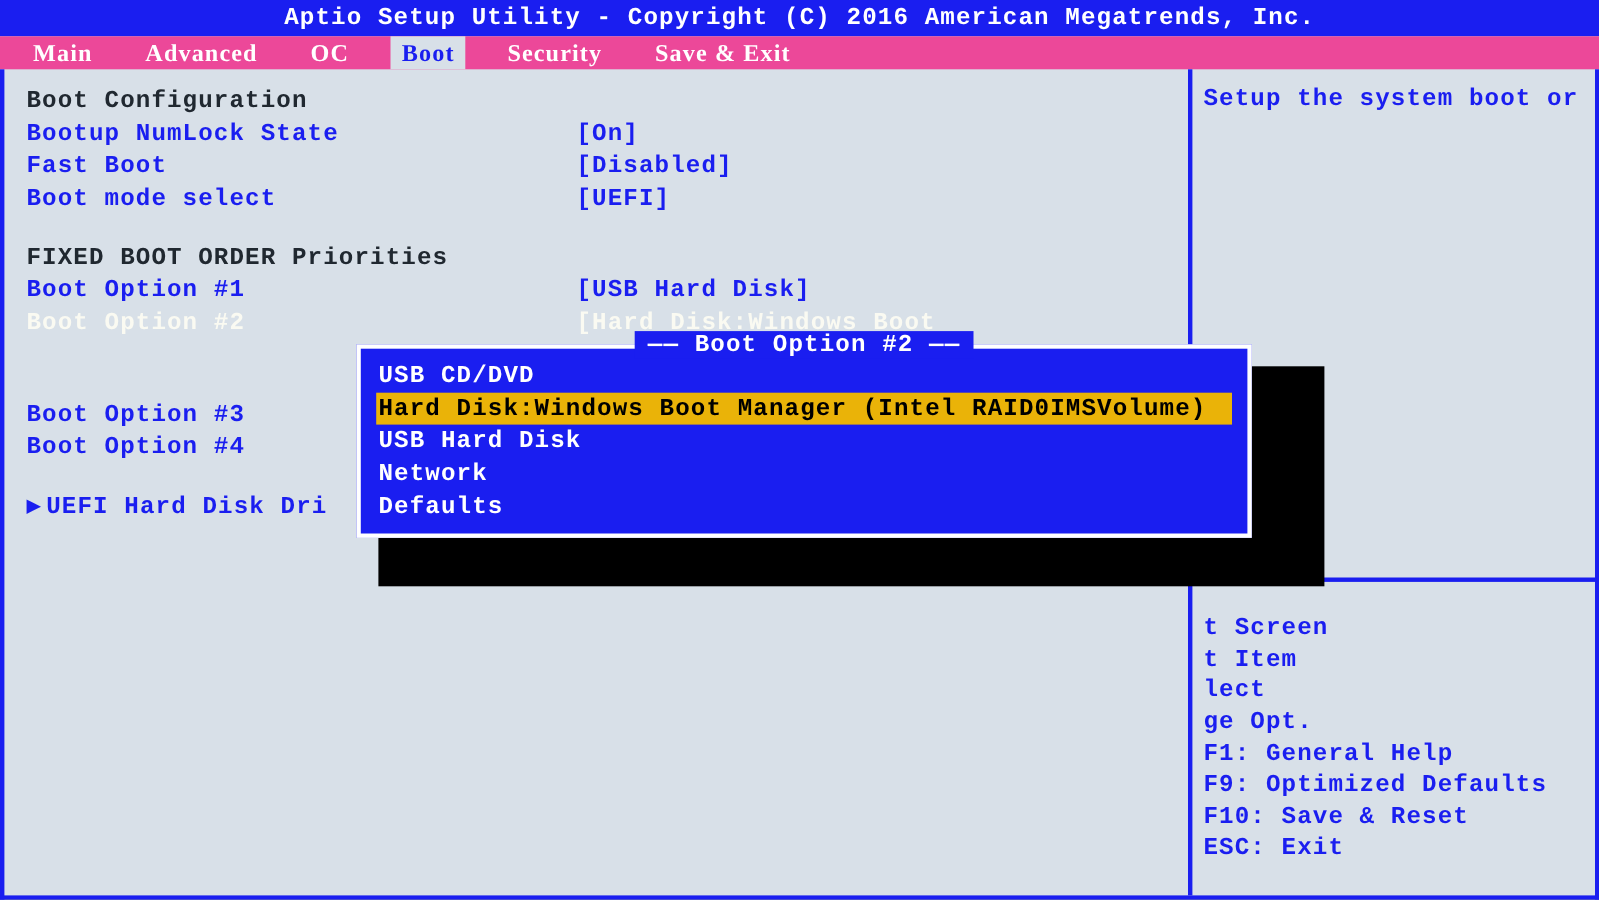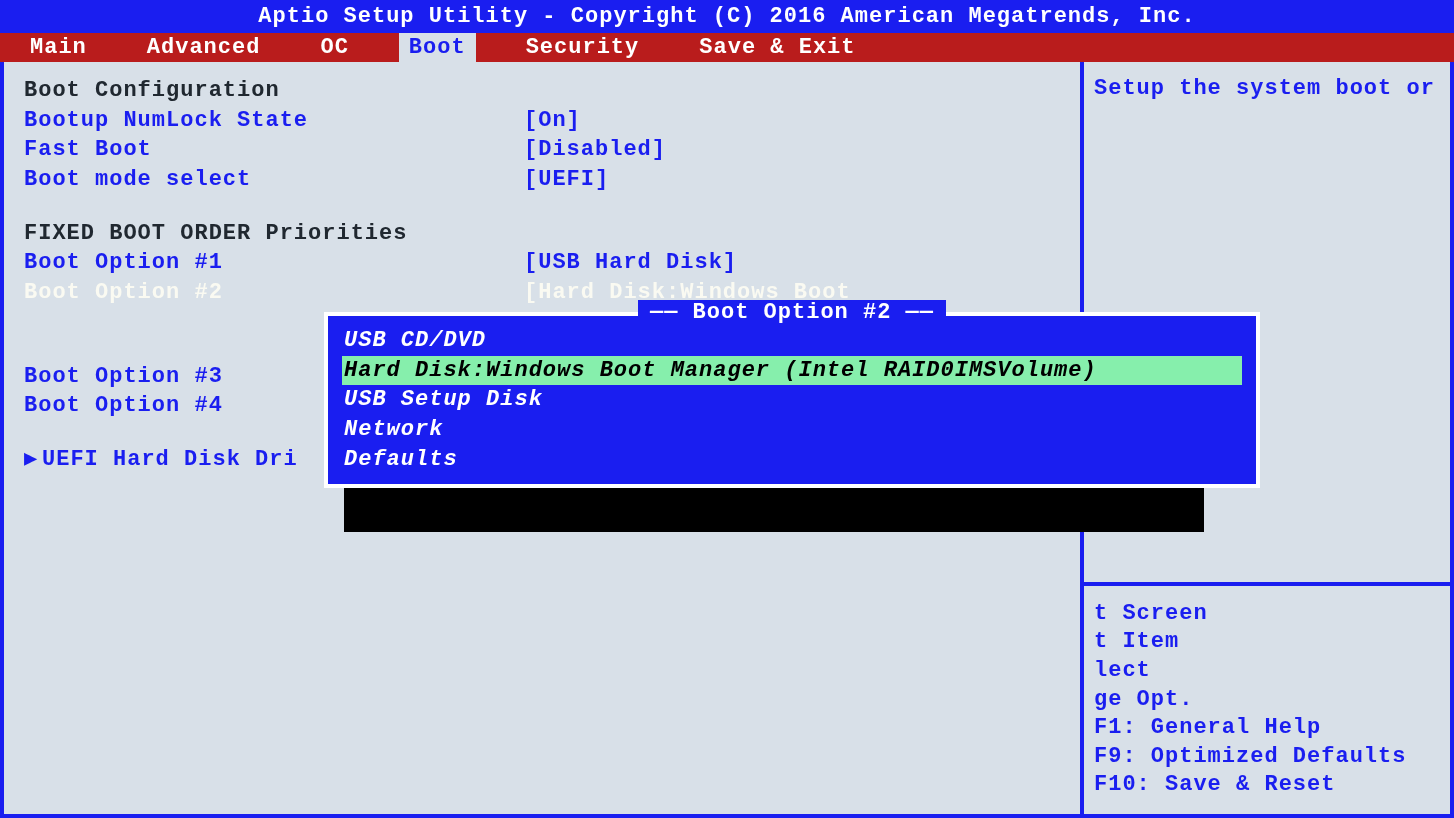--- a/index.html
+++ b/index.html
@@ -18,25 +18,26 @@
     display: flex;
     flex-direction: column;
   }
   .header-bar {
     background: #1a1ef0;
     color: #fff;
     padding: 4px 0;
     text-align: center;
   }
   .tab-bar {
-    background: #b91c1c;
+    background: #ec4899;
     color: #fff;
     display: flex;
     padding: 0 20px;
-    gap: 40px;
+    gap: 28px;
+    font-family: Liberation Serif, serif;
   }
   .tab {
     padding: 2px 10px;
     cursor: pointer;
   }
   .tab.active {
     background: #d8e0e8;
     color: #1a1ef0;
     text-align: right;
   }
@@ -60,21 +61,21 @@
   }
   .side-top {
     flex: 1;
     padding: 14px 10px;
     color: #1a1ef0;
     white-space: nowrap;
     overflow: hidden;
   }
   .side-bottom {
     border-top: 4px solid #1a1ef0;
-    padding: 14px 10px;
+    padding: 28px 10px;
     color: #1a1ef0;
   }
   .side-bottom .kh { white-space: nowrap; overflow: hidden; line-height: 1.3; }
   .row {
     display: flex;
     line-height: 1.35;
   }
   .label-col { width: 500px; }
   .value-col { flex: 1; }
   .section-title { color: #202830; }
@@ -95,21 +96,21 @@
     left: 340px;
     top: 270px;
     width: 860px;
     height: 200px;
     background: #000;
   }
   .popup {
     position: absolute;
     left: 320px;
     top: 250px;
-    width: 936px;
+    width: 814px;
     background: #1a1ef0;
     color: #fff;
     border: 4px solid #fff;
     padding: 10px 14px 10px 14px;
   }
   .popup-title-wrap {
     position: absolute;
     top: -16px;
     left: 0;
     width: 100%;
@@ -118,24 +119,23 @@
   }
   .popup-title {
     background: #1a1ef0;
     padding: 0 12px;
   }
   .popup-item {
     line-height: 1.35;
     padding: 0 2px;
     white-space: nowrap;
     overflow: hidden;
-    font-style: italic;
   }
   .popup-item.highlight {
-    background: #86efac;
+    background: #eab308;
     color: #000;
   }
 </style>
 </head>
 <body>
 
 <div class="screen">
 
   <div class="header-bar">Aptio Setup Utility - Copyright (C) 2016 American Megatrends, Inc.</div>
 
@@ -202,34 +202,35 @@
         <span class="setting-label">UEFI Hard Disk Dri</span>
       </div>
 
       <div class="popup-shadow"></div>
       <div class="popup">
         <div class="popup-title-wrap">
             <span class="popup-title">—— <span>Boot Option #2</span> ——</span>
           </div>
         <div class="popup-item">USB CD/DVD</div>
         <div class="popup-item highlight">Hard Disk:Windows Boot Manager (Intel RAID0IMSVolume)</div>
-        <div class="popup-item">USB Setup Disk</div>
+        <div class="popup-item">USB Hard Disk</div>
         <div class="popup-item">Network</div>
         <div class="popup-item">Defaults</div>
       </div>
 
     </div>
 
     <div class="side-pane">
       <div class="side-top">Setup the system boot or</div>
       <div class="side-bottom">
         <div class="kh">t Screen</div>
         <div class="kh">t Item</div>
         <div class="kh">lect</div>
         <div class="kh">ge Opt.</div>
         <div class="kh">F1: General Help</div>
         <div class="kh">F9: Optimized Defaults</div>
         <div class="kh">F10: Save &amp; Reset</div>
+        <div class="kh">ESC: Exit</div>
       </div>
     </div>
 
   </div>
 </div>
 
 </body></html>

